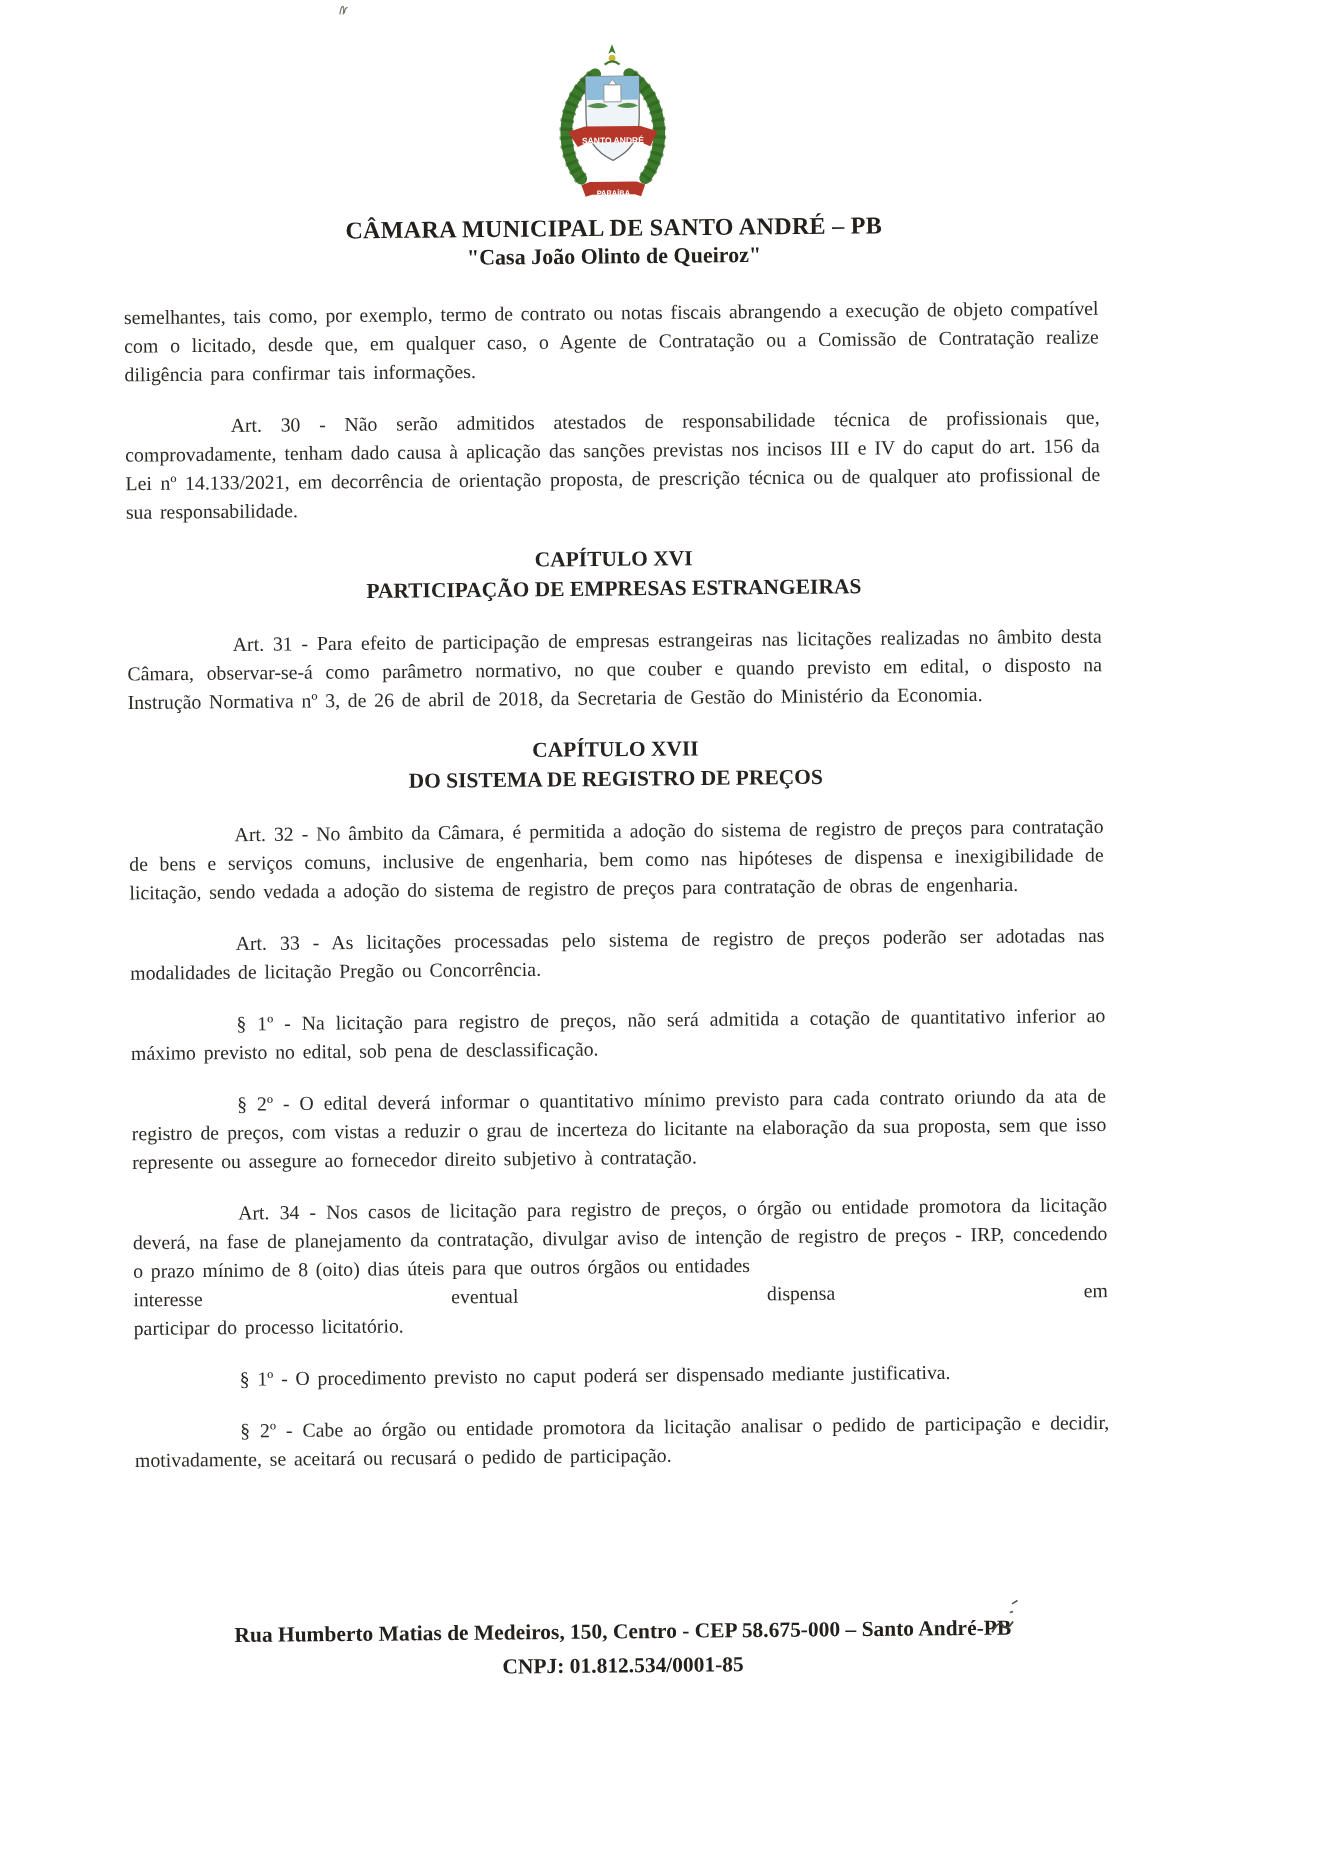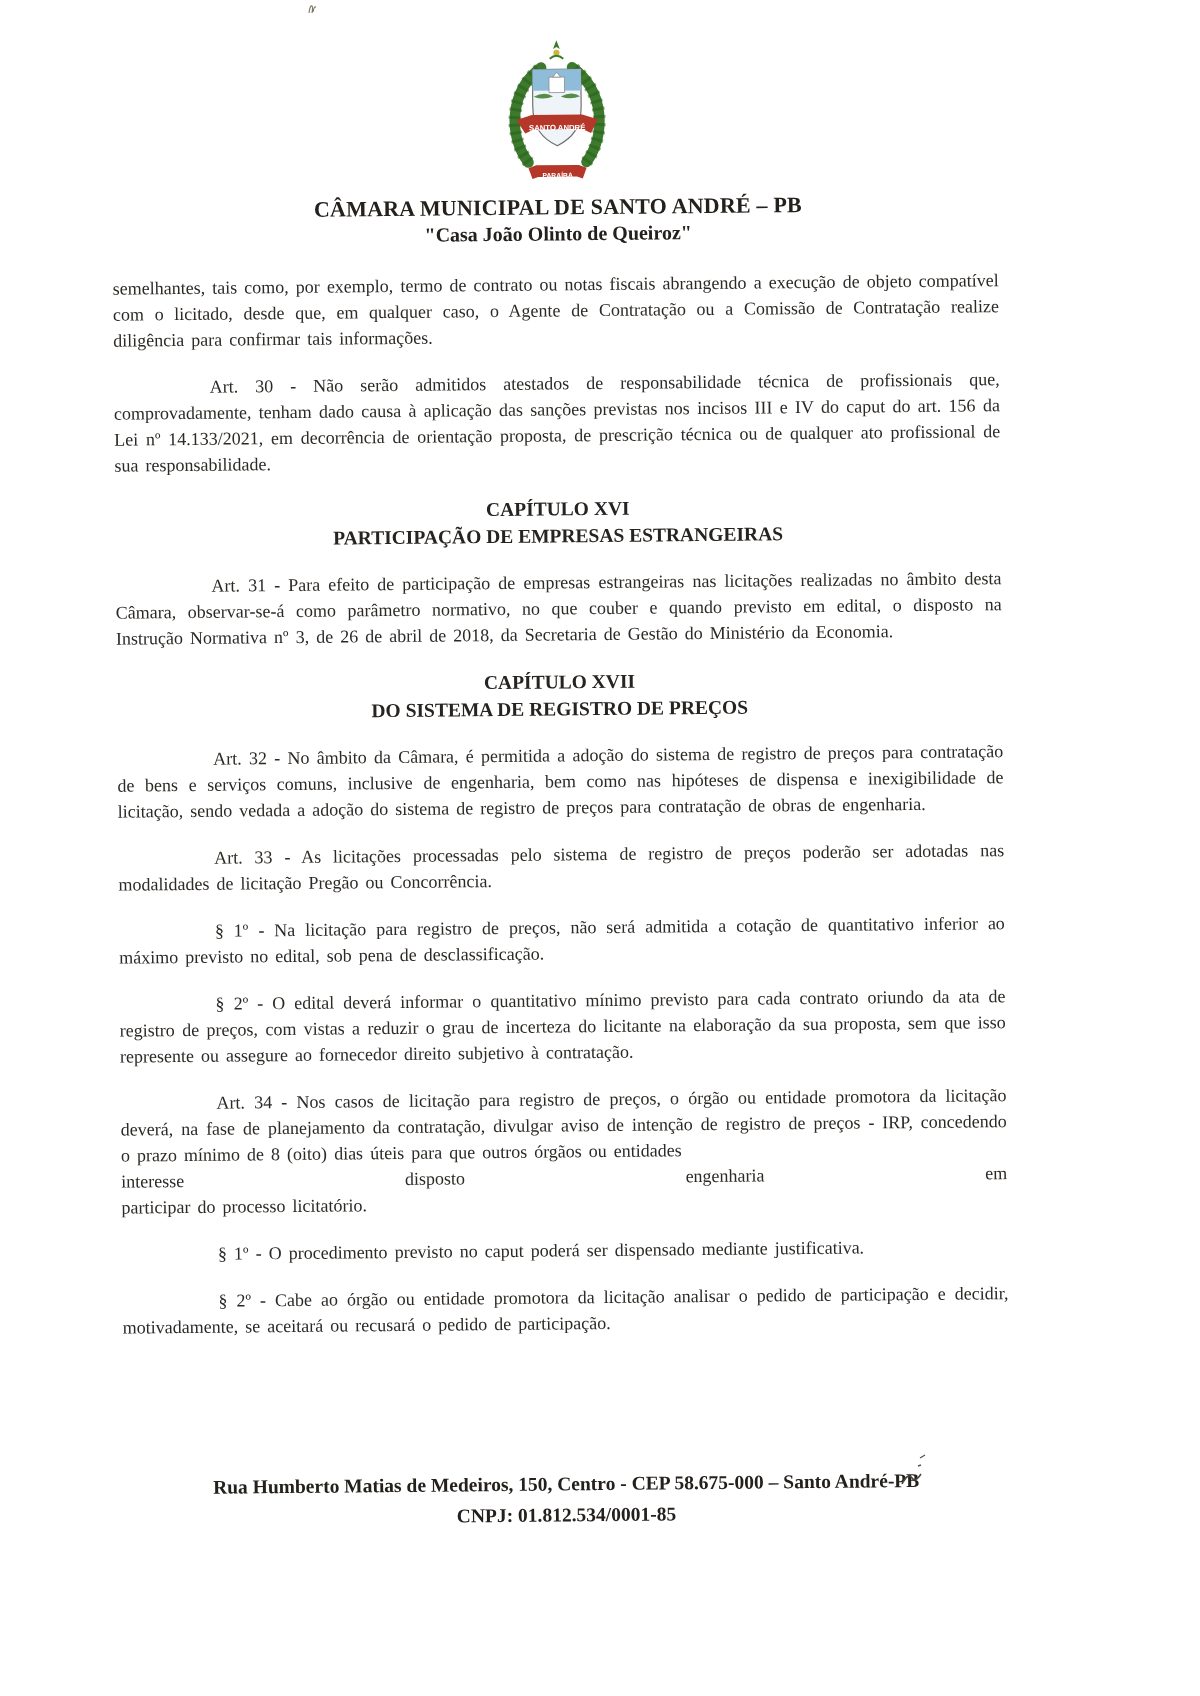--- a/index.html
+++ b/index.html
@@ -120,22 +120,22 @@
       <p class="para indent">Art. 33 - As licitações processadas pelo sistema de registro de preços poderão ser adotadas nas modalidades de licitação Pregão ou Concorrência.</p>
 
       <p class="para indent">§ 1º - Na licitação para registro de preços, não será admitida a cotação de quantitativo inferior ao máximo previsto no edital, sob pena de desclassificação.</p>
 
       <p class="para indent">§ 2º - O edital deverá informar o quantitativo mínimo previsto para cada contrato oriundo da ata de registro de preços, com vistas a reduzir o grau de incerteza do licitante na elaboração da sua proposta, sem que isso represente ou assegure ao fornecedor direito subjetivo à contratação.</p>
 
       <div class="art34-block">
         <p class="indent">Art. 34 - Nos casos de licitação para registro de preços, o órgão ou entidade promotora da licitação deverá, na fase de planejamento da contratação, divulgar aviso de intenção de registro de preços - IRP, concedendo o prazo mínimo de 8 (oito) dias úteis para que outros órgãos ou entidades</p>
         <div class="stretch-line">
           <span>interesse</span>
-          <span>disposto</span>
-          <span>engenharia</span>
+          <span>eventual</span>
+          <span>dispensa</span>
           <span>em</span>
         </div>
         <div>participar do processo licitatório.</div>
       </div>
 
       <p class="para indent">§ 1º - O procedimento previsto no caput poderá ser dispensado mediante justificativa.</p>
 
       <p class="para indent">§ 2º - Cabe ao órgão ou entidade promotora da licitação analisar o pedido de participação e decidir, motivadamente, se aceitará ou recusará o pedido de participação.</p>
     </main>
 

